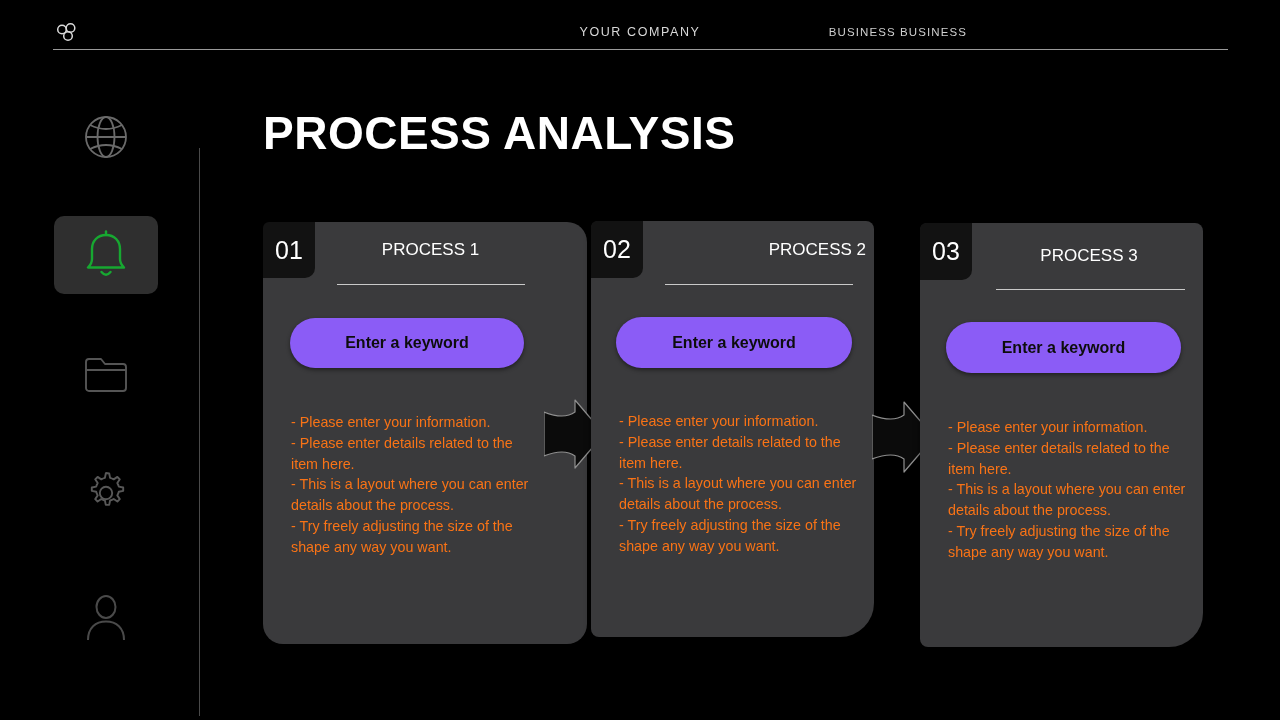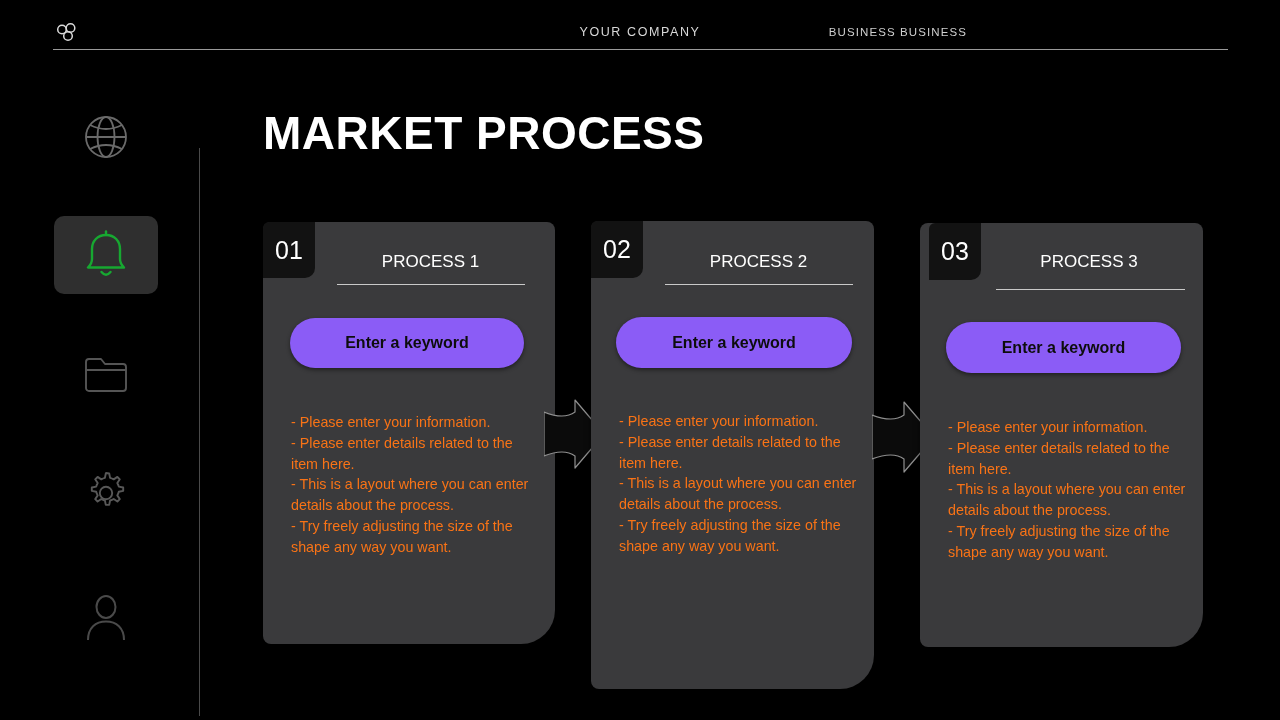--- a/index.html
+++ b/index.html
@@ -64,21 +64,21 @@
   .card .num{
     position:absolute; left:0; top:0;
     background:#121212;
     color:#ffffff;
     display:flex; align-items:center; justify-content:center;
     border-radius:6px 0 10px 0;
     font-weight:400;
   }
   .card .ptitle{
     position:absolute;
-    text-align:center; color:#ffffff; font-weight:400;margin-top:12px;
+    text-align:center; color:#ffffff; font-weight:400;
   }
   .card .underline{
     position:absolute; height:1px; background:#c9c9c9;
   }
   .keyword-btn{
     position:absolute;
     background:#8b5cf6;
     color:#0d0d0d;
     border:none;
     border-radius:999px;
@@ -162,59 +162,59 @@
         <svg width="48" height="50" viewBox="0 0 48 50">
           <ellipse cx="24" cy="15" rx="9.5" ry="11" fill="none" stroke="#4a4a4a" stroke-width="2"></ellipse>
           <path d="M6 48 C6 36 13.5 29.5 24 29.5 C34.5 29.5 42 36 42 48" fill="none" stroke="#4a4a4a" stroke-width="2"></path>
         </svg>
       </span>
     </div>
 
     <div class="side-divider"></div>
   </div>
 
-  <div class="page-title">MARKET PROCESS</div>
-
-  <div class="card" style="left:263px; top:222px; width:292px; height:422px;">
+  <div class="page-title">PROCESS ANALYSIS</div>
+
+  <div class="card" style="left:263px; top:222px; width:324px; height:422px;border-radius:20px;">
     <div class="num" style="width:52px; height:56px; font-size:25px;">01</div>
     <div class="ptitle" style="left:60px; top:18px; width:215px; font-size:17px;">PROCESS 1</div>
     <div class="underline" style="left:74px; top:62px; width:188px;"></div>
     <button class="keyword-btn" style="left:27px; top:96px; width:234px; height:50px; font-size:16px;">Enter a keyword</button>
     <div class="body-text" style="left:28px; top:190px; width:240px; font-size:14.3px; line-height:20.8px;">- Please enter your information.
 - Please enter details related to the item here.
 - This is a layout where you can enter details about the process.
 - Try freely adjusting the size of the shape any way you want.</div>
   </div>
 
   <div class="arrow" style="left:544px; top:398px; width:62px; height:72px;">
     <svg width="62" height="72" viewBox="0 0 62 72">
       <path d="M0 14 Q20 22 31 14 L31 2 L60 36 L31 70 L31 58 Q20 50 0 58 Z" fill="#0b0b0b" stroke="#8f8f8f" stroke-width="1.2" stroke-linejoin="round"></path>
     </svg>
   </div>
 
-  <div class="card" style="left:591px; top:221px; width:283px; height:468px;">
+  <div class="card" style="left:591px; top:221px; width:283px; height:416px;">
     <div class="num" style="width:52px; height:57px; font-size:25px;">02</div>
-    <div class="ptitle" style="left:60px; top:19px; width:215px; font-size:17px;">PROCESS 2</div>
+    <div class="ptitle" style="left:60px; top:19px; width:215px; font-size:17px;text-align:right;">PROCESS 2</div>
     <div class="underline" style="left:74px; top:63px; width:188px;"></div>
     <button class="keyword-btn" style="left:25px; top:96px; width:236px; height:51px; font-size:16px;">Enter a keyword</button>
     <div class="body-text" style="left:28px; top:190px; width:242px; font-size:14.3px; line-height:20.8px;">- Please enter your information.
 - Please enter details related to the item here.
 - This is a layout where you can enter details about the process.
 - Try freely adjusting the size of the shape any way you want.</div>
   </div>
 
   <div class="arrow" style="left:872px; top:400px; width:64px; height:74px;">
     <svg width="64" height="74" viewBox="0 0 64 74">
       <path d="M0 15 Q21 23 32 15 L32 2 L62 37 L32 72 L32 59 Q21 51 0 59 Z" fill="#0b0b0b" stroke="#8f8f8f" stroke-width="1.2" stroke-linejoin="round"></path>
     </svg>
   </div>
 
   <div class="card" style="left:920px; top:223px; width:283px; height:424px;">
-    <div class="num" style="width:52px; height:57px; font-size:25px;margin-left:9px;">03</div>
-    <div class="ptitle" style="left:60px; top:17px; width:218px; font-size:17px;">PROCESS 3</div>
+    <div class="num" style="width:52px; height:57px; font-size:25px;">03</div>
+    <div class="ptitle" style="left:60px; top:23px; width:218px; font-size:17px;">PROCESS 3</div>
     <div class="underline" style="left:76px; top:66px; width:189px;"></div>
     <button class="keyword-btn" style="left:26px; top:99px; width:235px; height:51px; font-size:16px;">Enter a keyword</button>
     <div class="body-text" style="left:28px; top:194px; width:243px; font-size:14.3px; line-height:20.8px;">- Please enter your information.
 - Please enter details related to the item here.
 - This is a layout where you can enter details about the process.
 - Try freely adjusting the size of the shape any way you want.</div>
   </div>
 
 </div>
 

